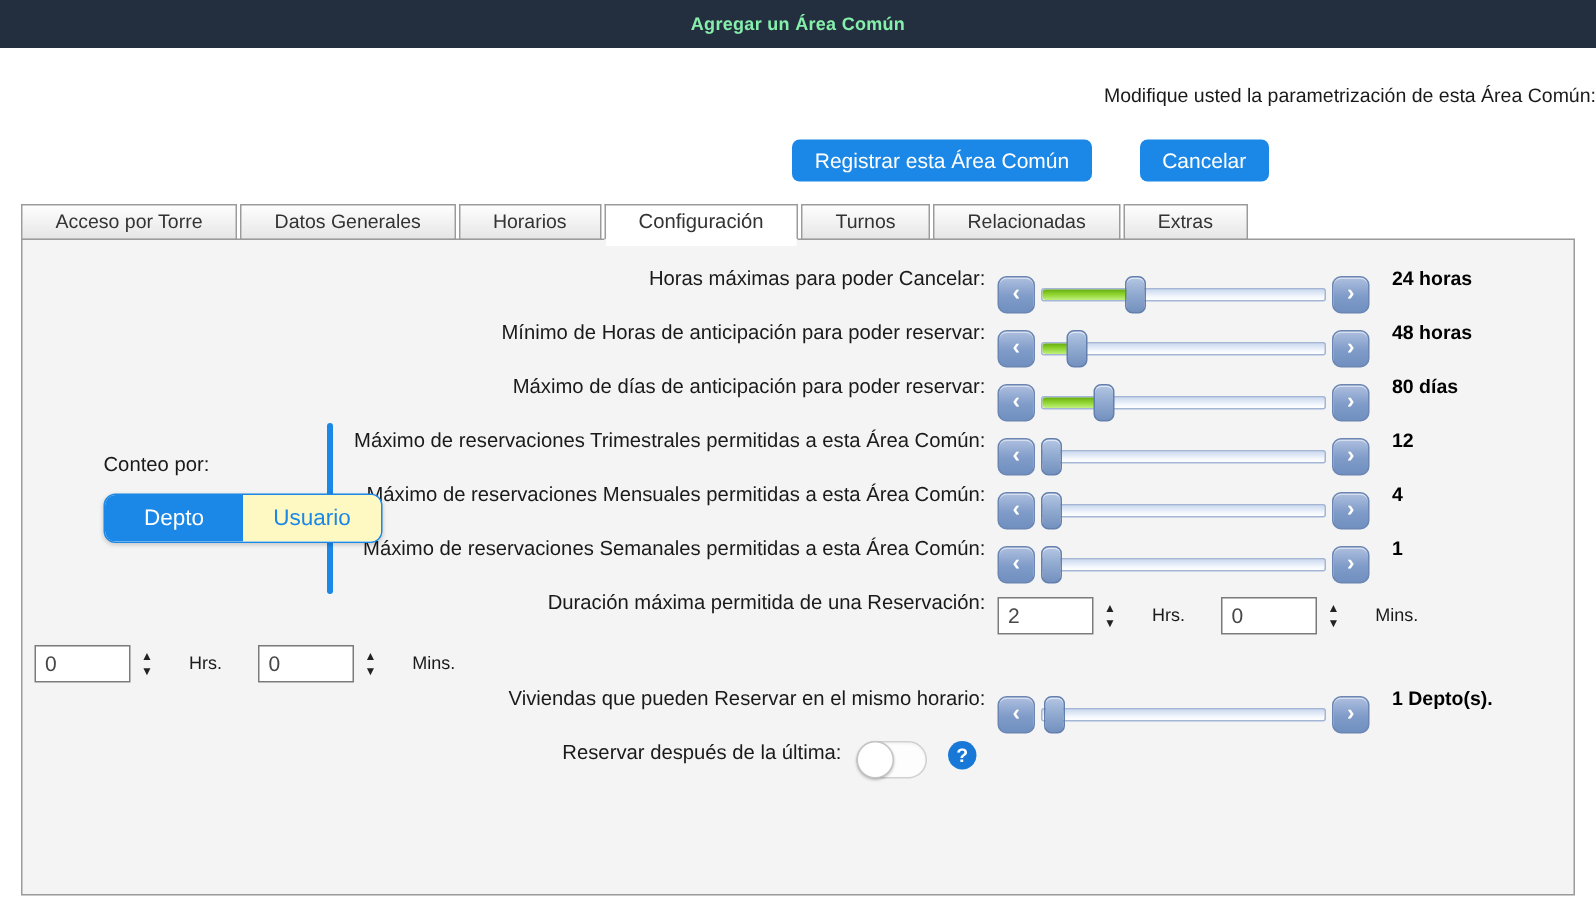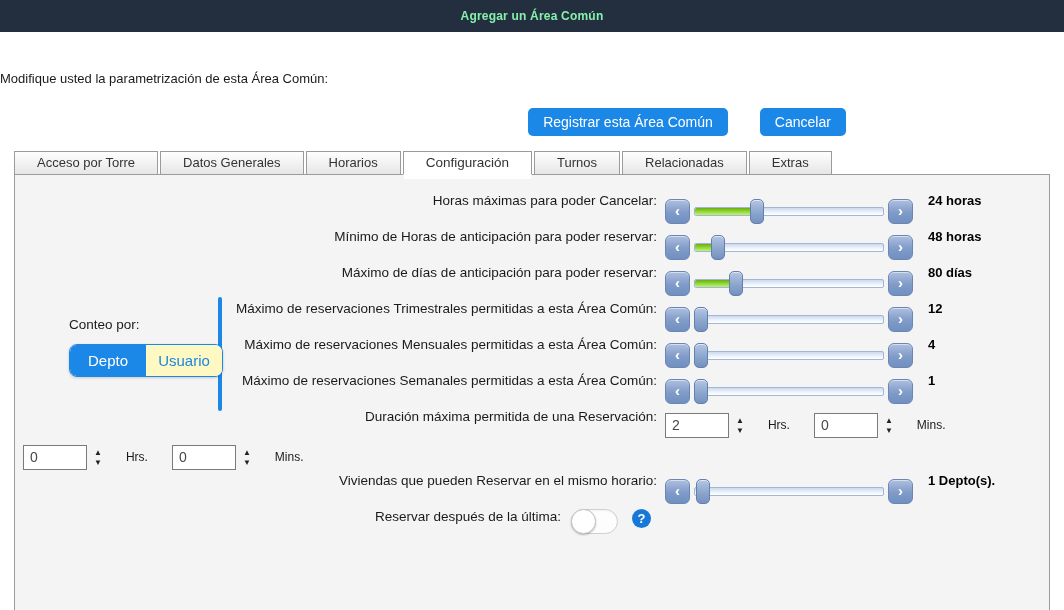--- a/index.html
+++ b/index.html
@@ -3,21 +3,21 @@
 <meta charset="utf-8">
 <style>
   * { margin:0; padding:0; box-sizing:border-box; }
   html,body { width:1064px; height:610px; background:#fff; overflow:hidden;
               font-family:"Liberation Sans", sans-serif; color:var(--text,#1a1a1a); }
 
   
   .header { height:32px; background:var(--header-bg,#232f3e); display:flex; align-items:center; justify-content:center; }
   .header h1 { color:#86efac; font-size:12px; font-weight:bold; letter-spacing:.2px; }
 
-  .subtitle { text-align:left; font-size:13px; margin-top:39px; }
+  .subtitle { text-align:right; font-size:13px; margin-top:24px; }
 
   .actions { display:flex; justify-content:center; gap:32px; margin-top:22px; padding-left:310px; height:28px; }
   .btn { background:var(--accent,#1b87e6); color:#fff; border:none; border-radius:5px; font-size:14px;
          font-family:"Liberation Sans", sans-serif; padding:0 15px; height:28px; cursor:pointer; }
 
   
   .tabs { display:flex; gap:2px; padding-left:14px; margin-top:15px; position:relative; z-index:2; }
   .tab { height:24px; line-height:22px; padding:0 22px; font-size:13px; color:#333;
          border:1px solid var(--panel-border,#9b9b9b);
          background:linear-gradient(180deg,#fefefe,#e6e6e6); cursor:pointer; position:relative; }
@@ -66,21 +66,21 @@
   .knob { width:25px; height:25px; border-radius:50%; background:#fff; border:1px solid #c4c4c4;
           position:absolute; left:-1px; top:-1px; box-shadow:0 1px 2px rgba(0,0,0,.25); }
   .help { width:19px; height:19px; border-radius:50%; background:#1778d8; color:#fff; font-size:13px; font-weight:bold;
           text-align:center; line-height:19px; margin-left:14px; cursor:pointer; }
 
   
   .conteo { position:absolute; left:54px; top:142px; }
   .conteo-label { font-size:13.5px; margin-bottom:12px; }
   .segmented { display:inline-flex; border:1px solid var(--accent,#1b87e6); border-radius:8px; overflow:hidden;
                background:#fff; box-shadow:0 1px 3px rgba(0,0,0,.18); }
-  .segment { width:76px; height:31px; display:flex; align-items:center; justify-content:center; font-size:15px; cursor:pointer; }
+  .segment { width:92px; height:31px; display:flex; align-items:center; justify-content:center; font-size:15px; cursor:pointer; }
   .segment.selected { background:var(--accent,#1b87e6); color:#fff; }
   .segment:not(.selected) { background:#fef9c3; color:var(--accent,#1b87e6); }
   .vline { position:absolute; left:203px; top:122px; width:4px; height:114px; background:var(--accent,#1b87e6); border-radius:2px; }
 </style>
 </head>
 <body>
 
 <div class="header">
   <h1>Agregar un Área Común</h1>
 </div>

